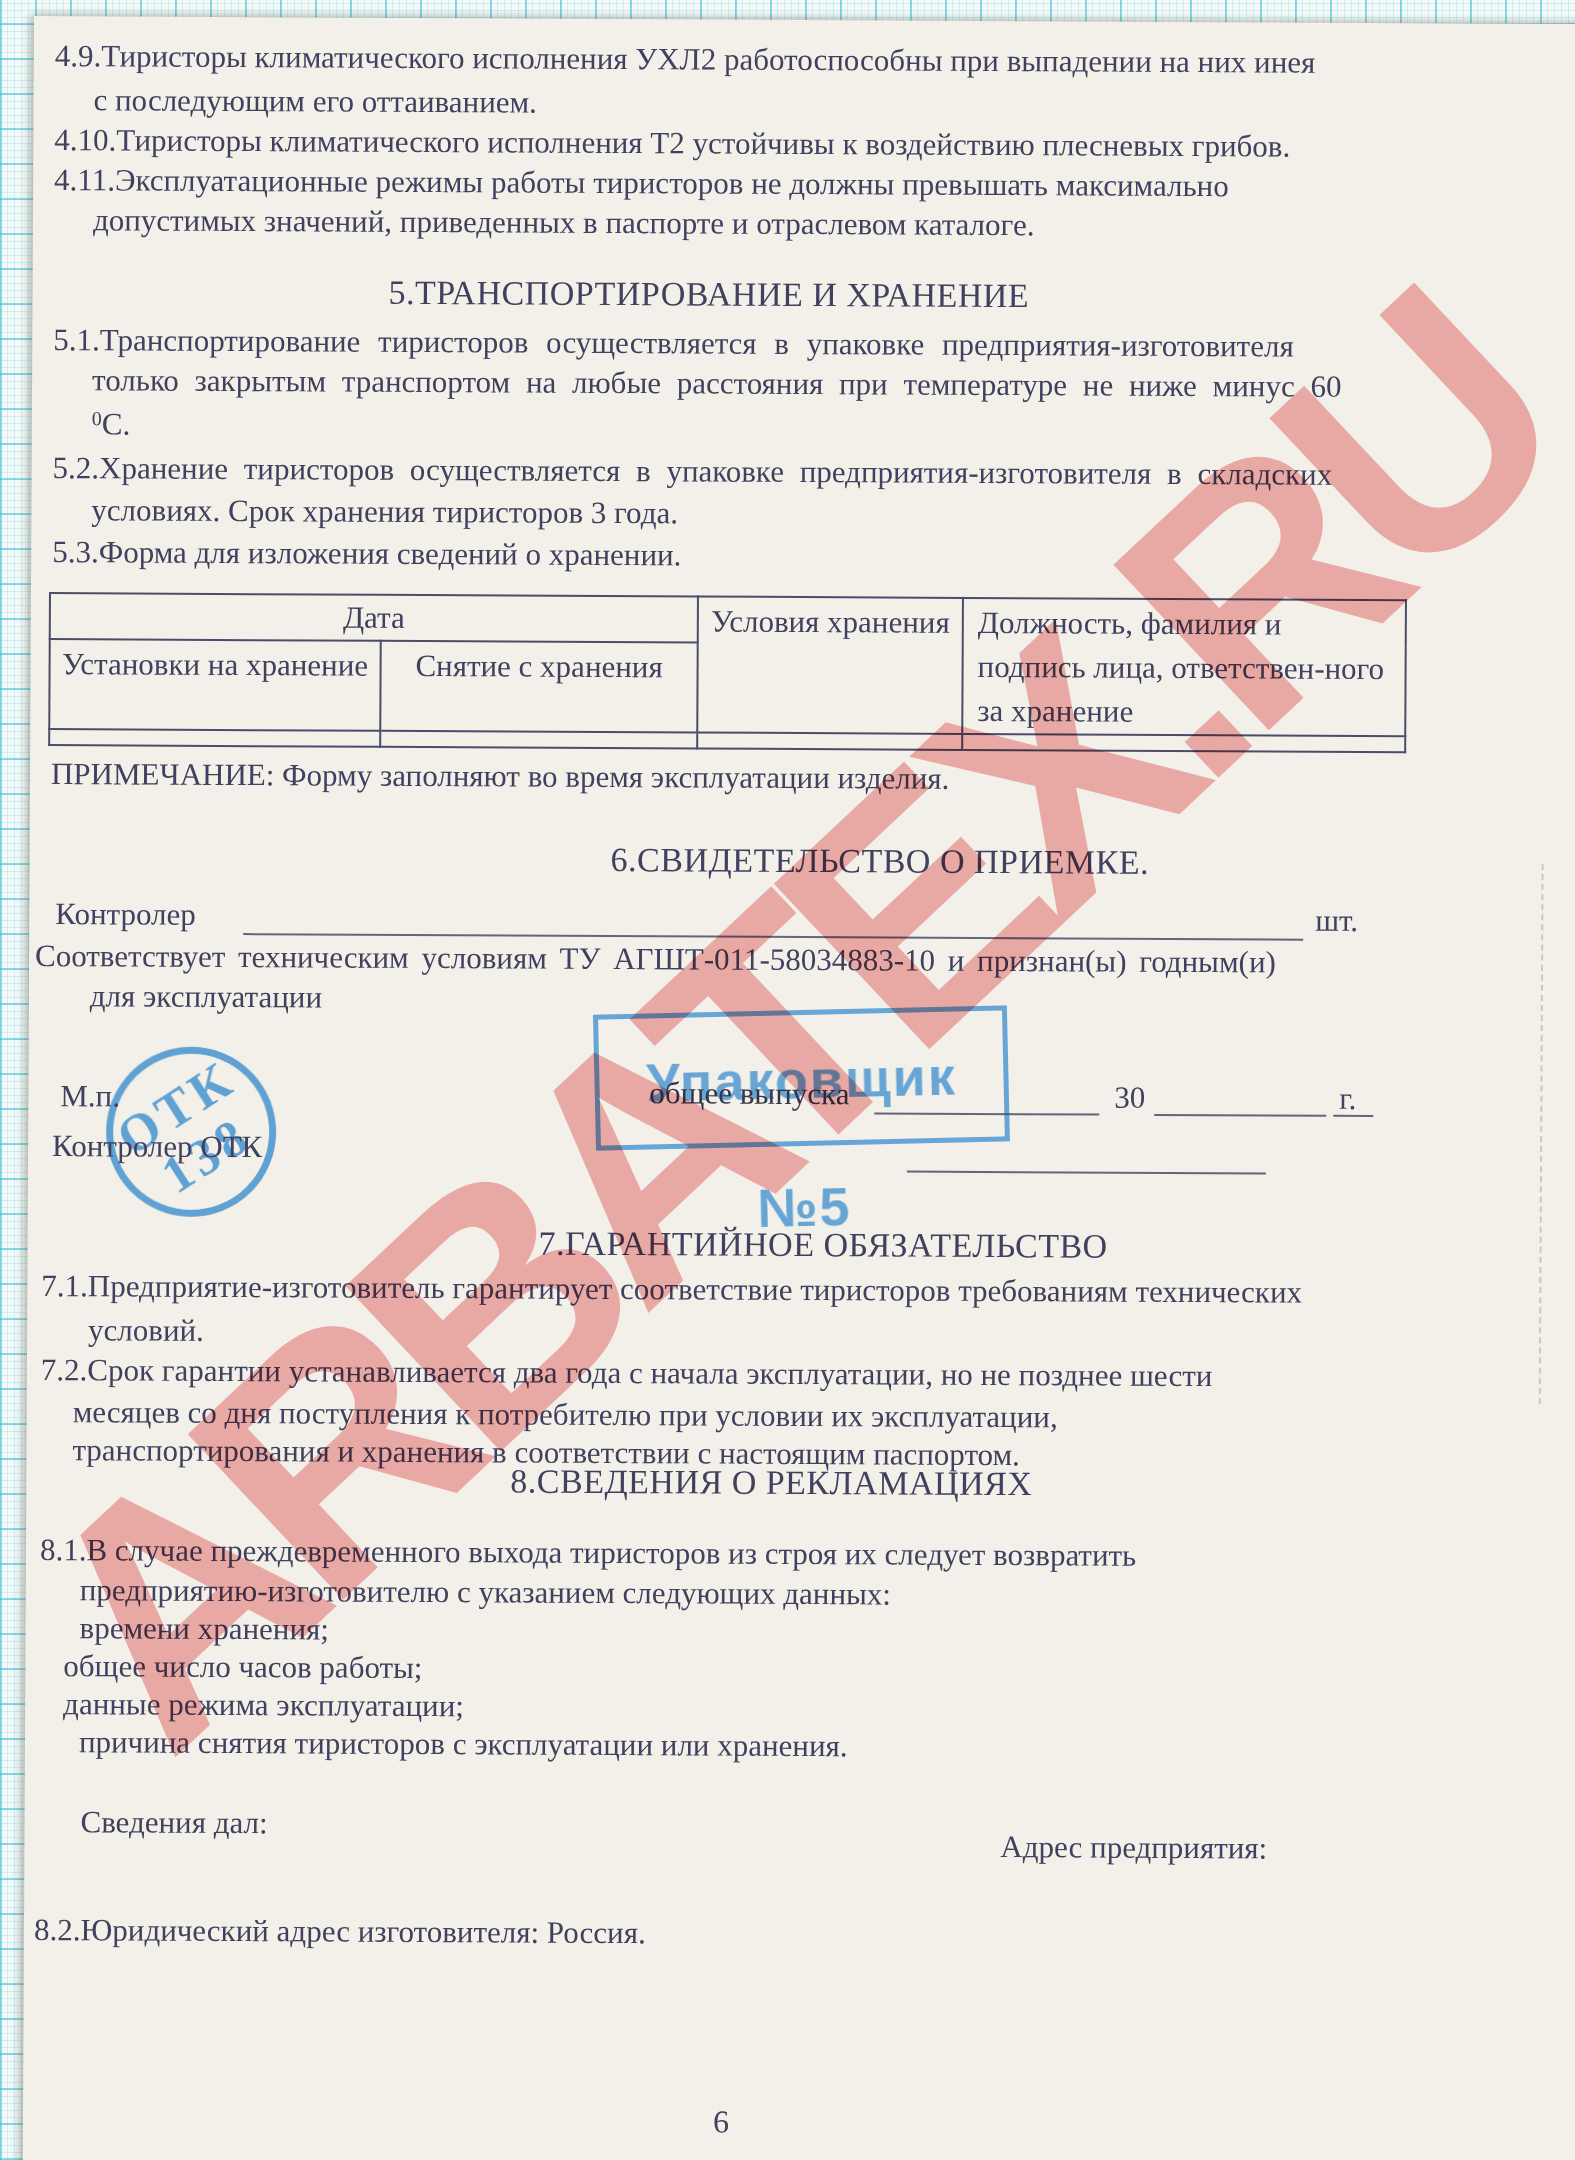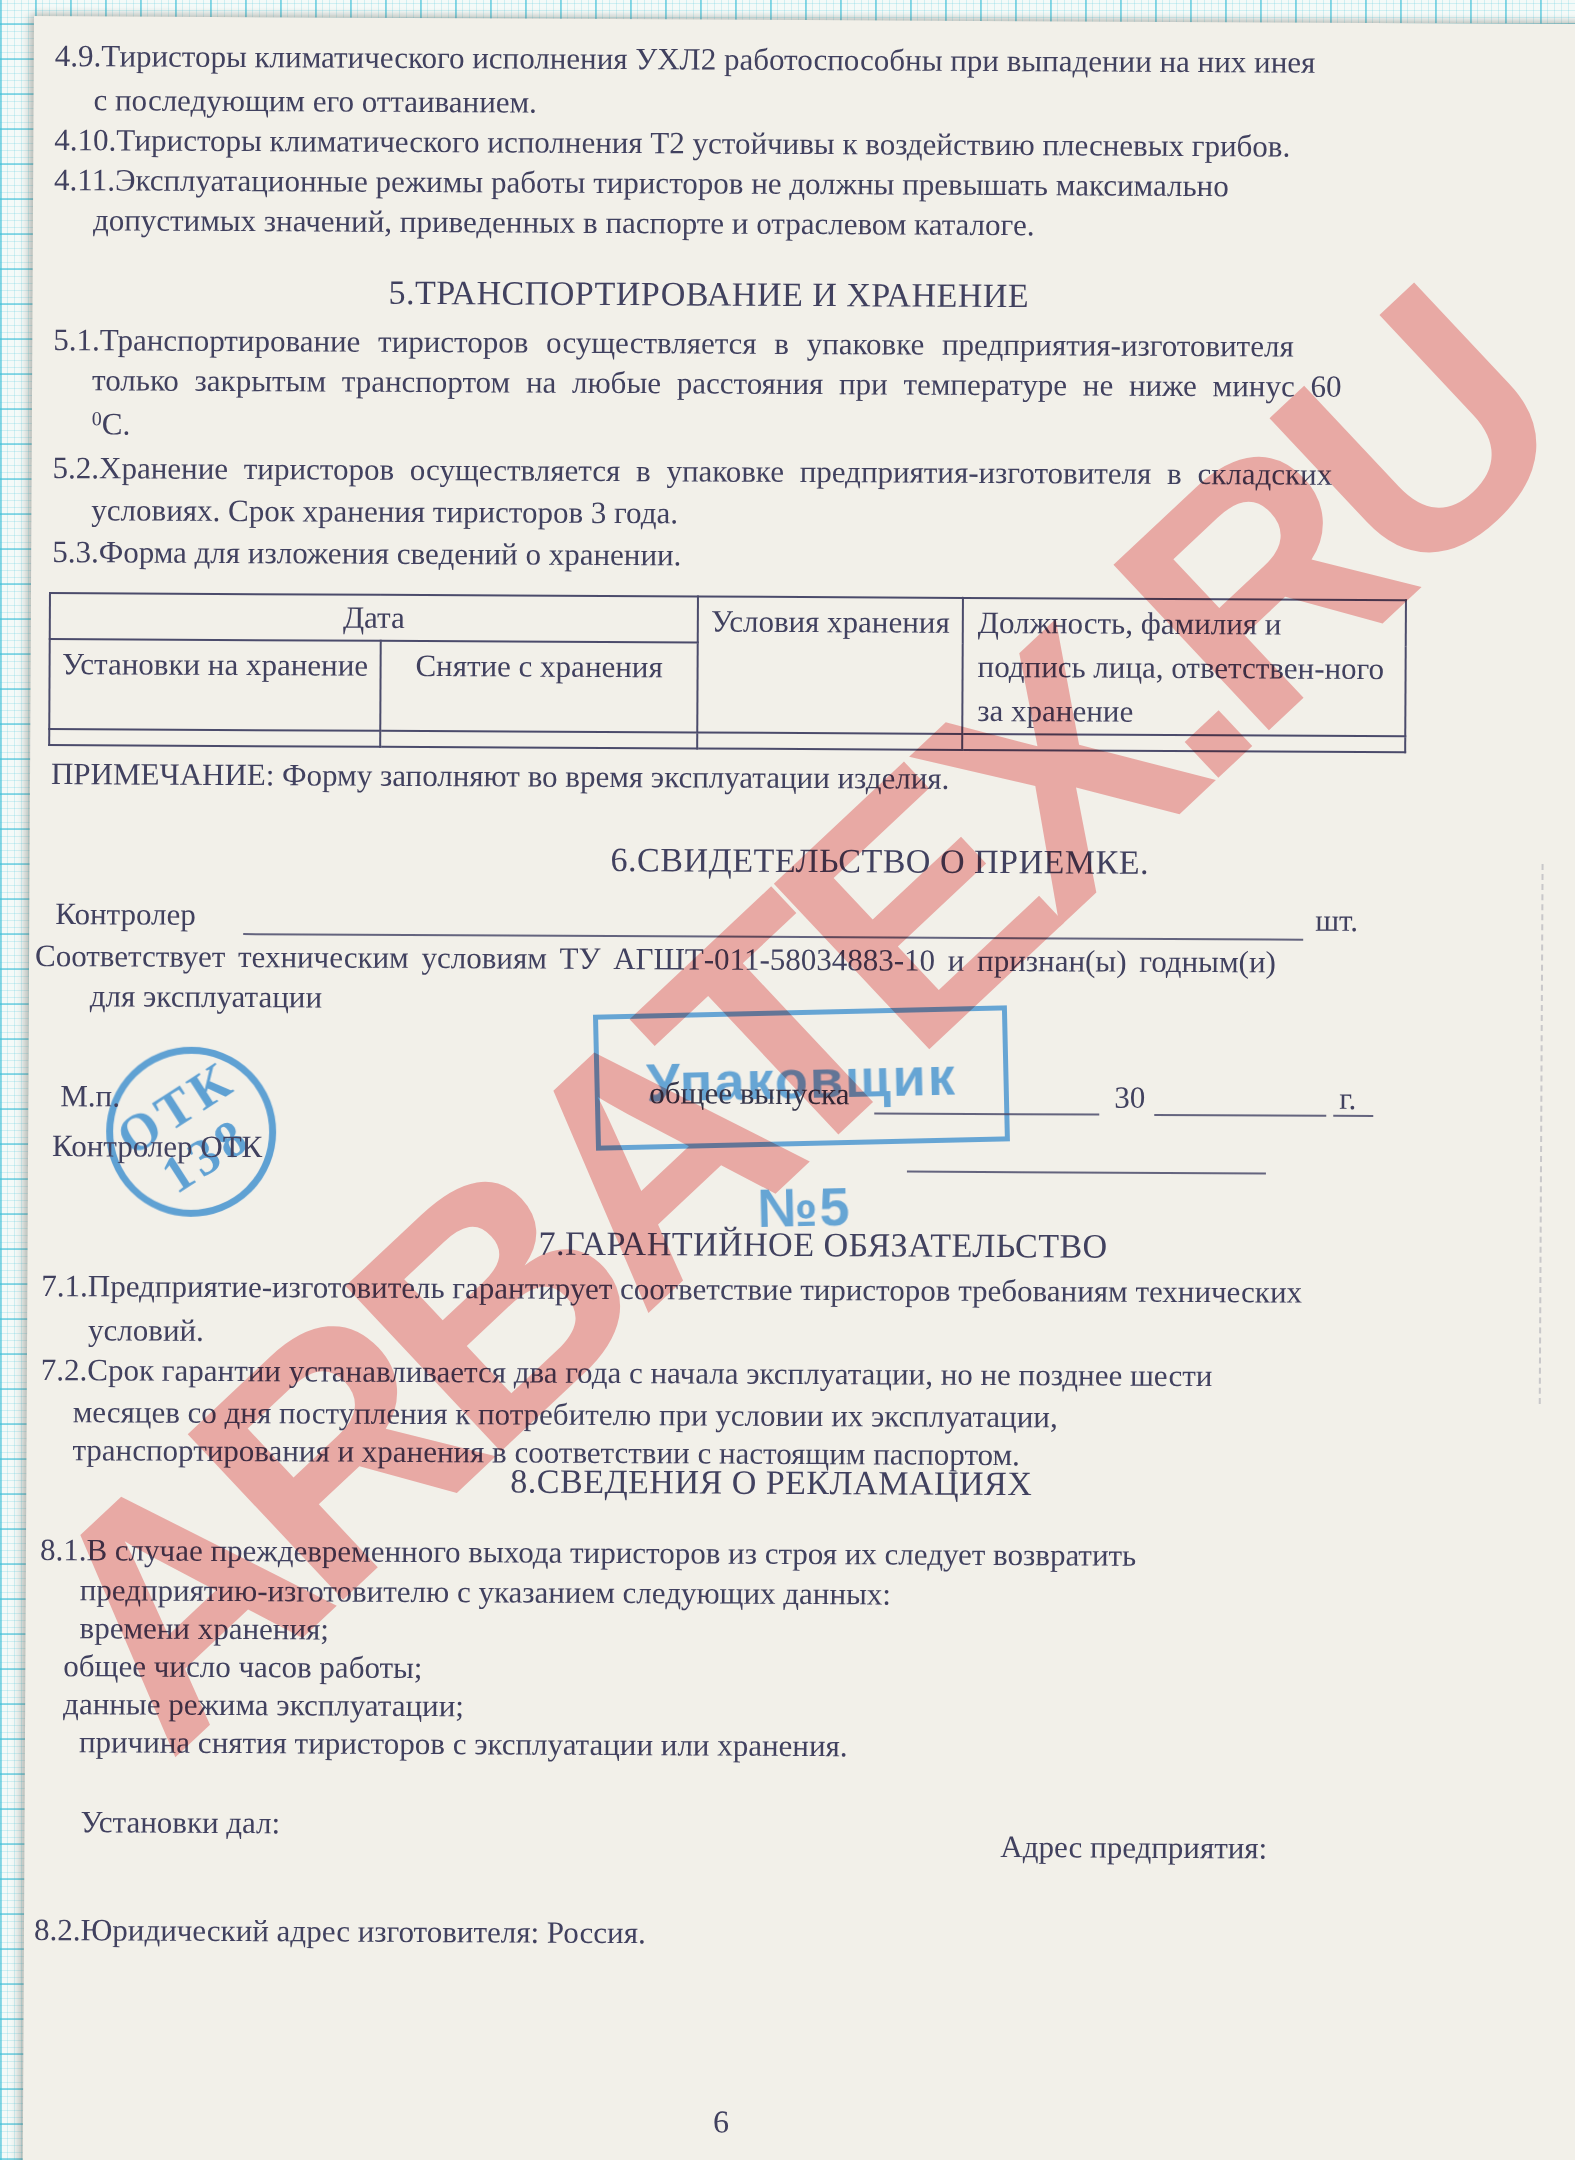--- a/index.html
+++ b/index.html
@@ -178,21 +178,21 @@
   <div class="t" style="left:46px;top:1416px">транспортирования и хранения в соответствии с настоящим паспортом.</div>
 
   <div class="t h" style="left:484px;top:1444px">8.СВЕДЕНИЯ О РЕКЛАМАЦИЯХ</div>
   <div class="t" style="left:14px;top:1516px">8.1.В случае преждевременного выхода тиристоров из строя их следует возвратить</div>
   <div class="t" style="left:54px;top:1556px">предприятию-изготовителю с указанием следующих данных:</div>
   <div class="t" style="left:54px;top:1594px">времени хранения;</div>
   <div class="t" style="left:38px;top:1632px">общее число часов работы;</div>
   <div class="t" style="left:38px;top:1670px">данные режима эксплуатации;</div>
   <div class="t" style="left:54px;top:1708px">причина снятия тиристоров с эксплуатации или хранения.</div>
 
-  <div class="t" style="left:56px;top:1788px">Установки дал:</div>
+  <div class="t" style="left:56px;top:1788px">Сведения дал:</div>
   <div class="t" style="left:976px;top:1808px">Адрес предприятия:</div>
   <div class="t" style="left:10px;top:1896px">8.2.Юридический адрес изготовителя:  Россия.</div>
 
   <div class="crease"></div>
   <div class="pagenum">6</div>
 
   <div class="watermark">ARBATEX.RU</div>
 </div>
 
 </body></html>

